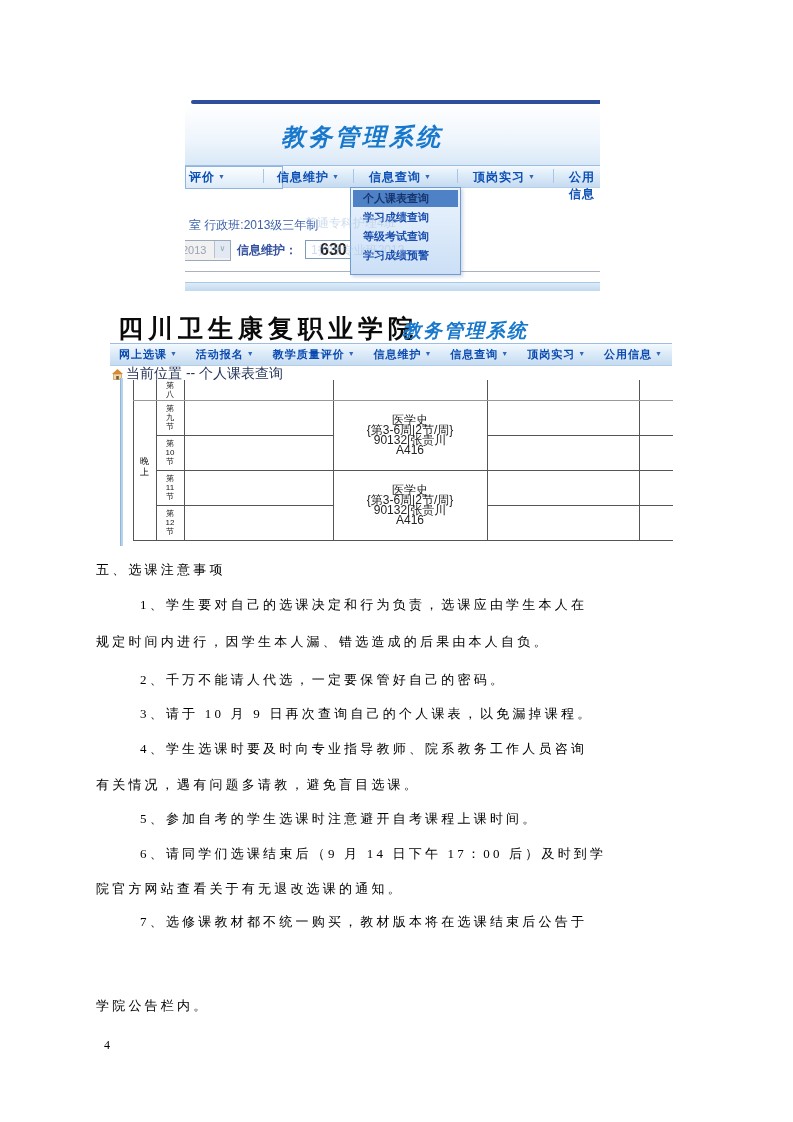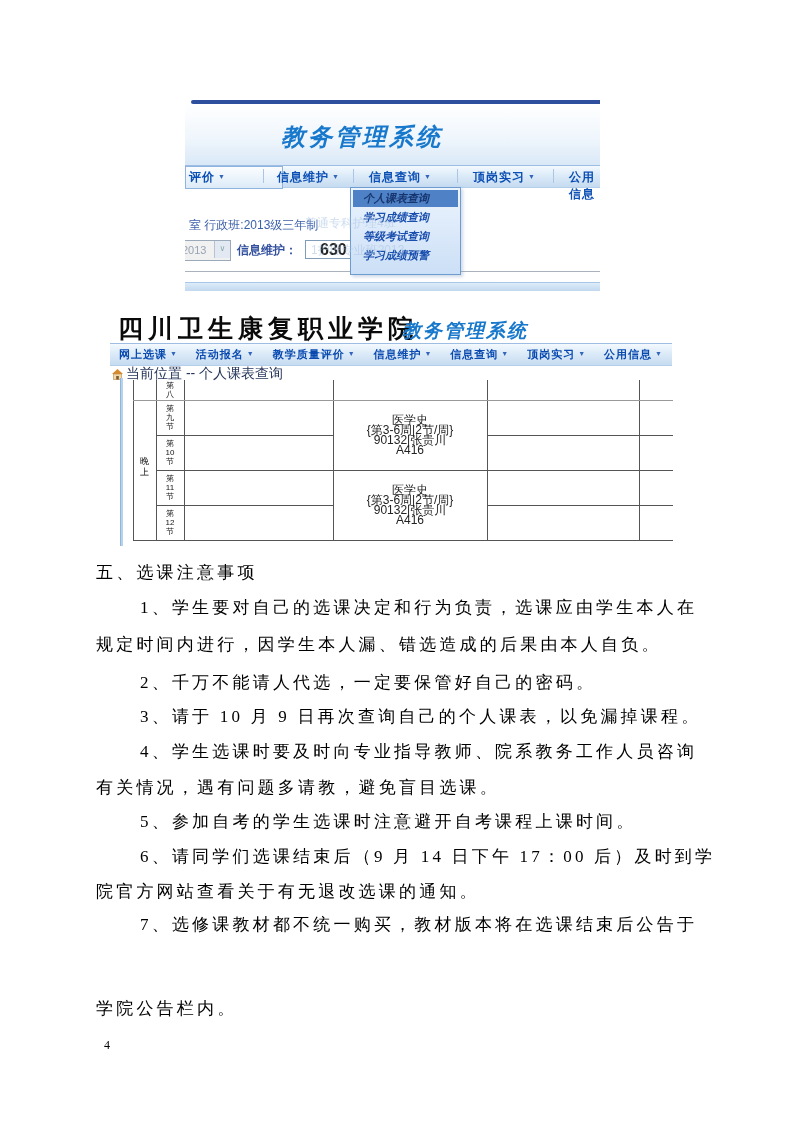--- a/index.html
+++ b/index.html
@@ -36,21 +36,21 @@
   .s1-select-arrow{position:absolute;right:0;top:0;width:15px;height:17px;background:#e3e9f2;
              border-left:1px solid #b8c2cf;font-size:8px;color:#8aa;text-align:center;line-height:16px;}
   .s1-course-label{left:52px;top:142px;font-size:12px;font-weight:bold;color:#33509e;}
   .s1-input{left:120px;top:140px;width:32px;height:17px;border:1px solid #7f9db9;background:#fff;
             font-size:16px;font-weight:bold;color:#222;line-height:17px;padding-left:14px;}
   .s1-rule{left:0;top:171px;width:415px;height:1px;background:#a9b2bd;}
   .s1-band{left:0;top:182px;width:415px;height:8px;border-top:1px solid #a9c8e8;
            background:linear-gradient(#ddecf9,#c2d8ef);}
   
   .dropdown{left:165px;top:87px;width:109px;height:86px;z-index:20;border:1px solid #6f9ccf;
-            background:linear-gradient(#ecf4fd,#cbdff6);box-shadow:2px 2px 3px rgba(120,150,190,.35);font-style:italic;}
+            background:linear-gradient(#ecf4fd,#cbdff6);box-shadow:2px 2px 3px rgba(120,150,190,.35);}
   .dd-item{height:17px;line-height:17px;padding-left:10px;font-size:11px;font-weight:bold;
            color:#1b4fae;margin:2px 2px 0 2px;cursor:pointer;}
   .dd-item.sel{background:#4e81c5;color:#16356f;}
 
   
   #shot2{left:110px;top:308px;width:580px;height:250px;}
   .s2-title-black{left:8px;top:4px;font-family:"Liberation Serif",serif;font-weight:bold;
                   font-size:25px;letter-spacing:5px;color:#0a0a0a;}
   .s2-title-blue{left:292px;top:10px;font-style:italic;font-weight:bold;font-size:19px;
                  letter-spacing:2px;color:#1878cc;}
@@ -64,21 +64,21 @@
   .hline.lt{background:#999;}
   .blue-edge{position:absolute;width:2px;background:#b9d2ec;border-left:1px solid #8fb6e0;}
   .period{position:absolute;left:46px;width:28px;text-align:center;font-size:8px;
           line-height:9px;color:#111;}
   .grouplab{position:absolute;left:23px;width:23px;text-align:center;font-size:9px;
             line-height:11px;color:#111;}
   .course{position:absolute;left:224px;width:152px;text-align:center;font-size:12px;
           line-height:10px;color:#222;display:flex;align-items:center;justify-content:center;}
 
   
-  .note{position:absolute;font-family:"Liberation Serif",serif;font-size:17px;
+  .note{position:absolute;font-family:"Liberation Serif",serif;font-size:13px;
         letter-spacing:3.2px;color:#000;white-space:nowrap;}
   .pagenum{position:absolute;left:104px;top:1038px;font-family:"Liberation Serif",serif;
            font-size:12px;color:#000;}
 </style>
 </head>
 <body>
 
 <div id="shot1" class="shot">
   <div class="abs s1-topbar"></div>
   <div class="abs s1-header"></div>

